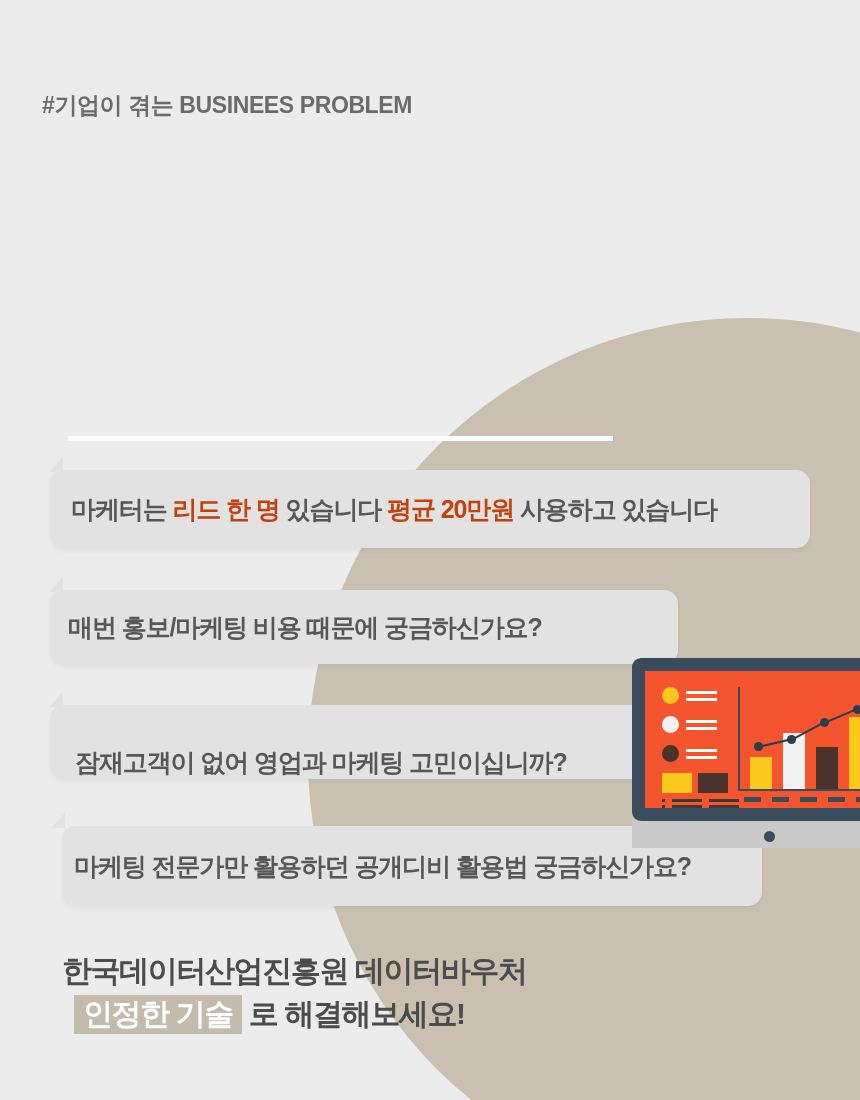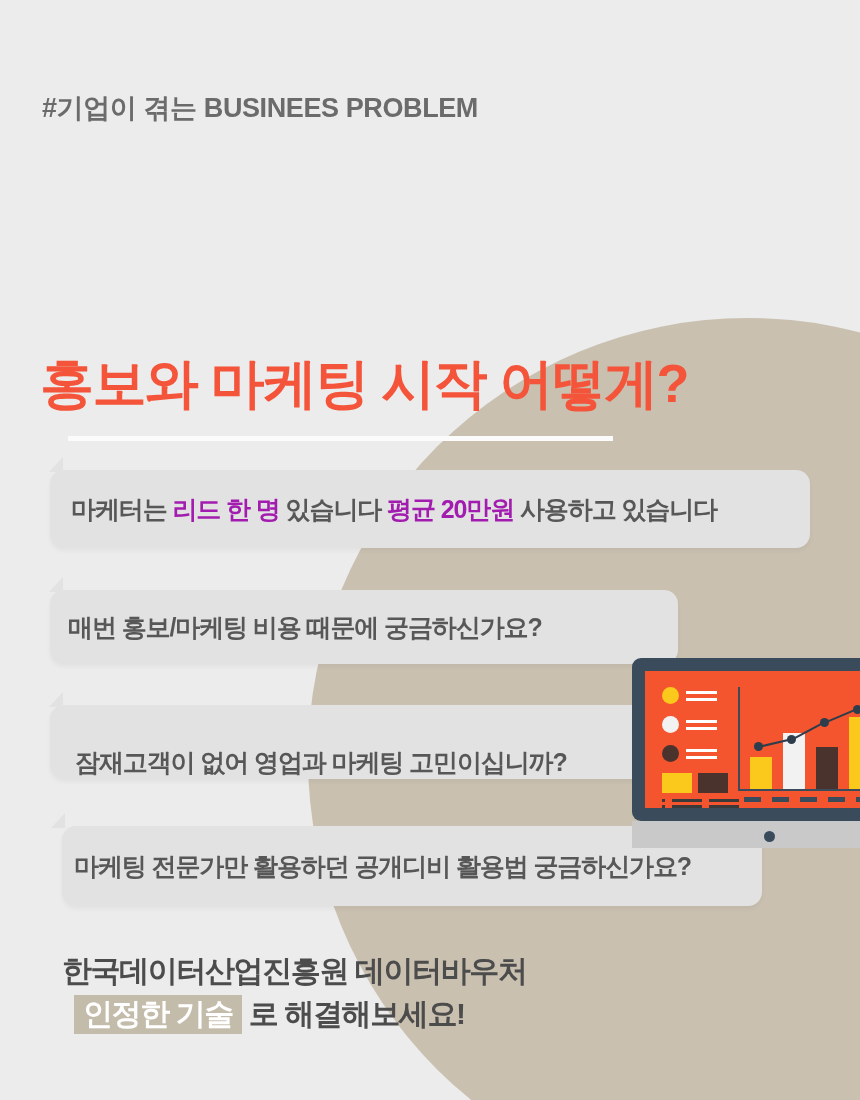--- a/index.html
+++ b/index.html
@@ -34,21 +34,21 @@
     border-radius: 50%;
     background: #c9c0b0;
     z-index: 0;
   }
 
   
   .eyebrow {
     position: absolute;
     left: 42px;
     top: 90px;
-    font-size: 27px;
+    font-size: 23px;
     font-weight: bold;
     color: #6b6b6b;
     letter-spacing: -0.4px;
     white-space: nowrap;
     z-index: 3;
   }
 
   .headline {
     position: absolute;
     left: 38px;
@@ -95,21 +95,21 @@
     box-sizing: border-box;
     z-index: 4;
     box-shadow: 0 3px 5px rgba(0,0,0,0.045);
   }
   .bubble .btext {
     font-size: 25px;
     font-weight: bold;
     letter-spacing: -1.1px;
     white-space: nowrap;
   }
-  .bubble .hl { color: #a21caf; }
+  .bubble .hl { color: #c2410c; }
   
   .bubble::before {
     content: "";
     position: absolute;
     left: -1px;
     top: -13px;
     width: 0;
     height: 0;
     border-left: 14px solid transparent;
     border-right: 0 solid transparent;
@@ -246,21 +246,20 @@
 </head>
 <body>
 
 <div id="page">
 
   <div class="bg-circle"></div>
 
   <div class="eyebrow">#기업이 겪는 BUSINEES PROBLEM</div>
 
 
-  <div class="subheadline">홍보와 마케팅 시작 어떻게?</div>
 
   <div class="divider"></div>
 
   <div class="bubble" id="bubble-1">
     <span class="btext"><span>마케터는 </span><span class="hl">리드  한 명</span><span> 있습니다 </span><span class="hl">평균 20만원</span><span> 사용하고 있습니다</span></span>
   </div>
   <div class="bubble" id="bubble-2">
     <span class="btext"><span>매번 홍보/마케팅 비용 때문에 궁금하신가요?</span></span>
   </div>
   <div class="bubble" id="bubble-3">

